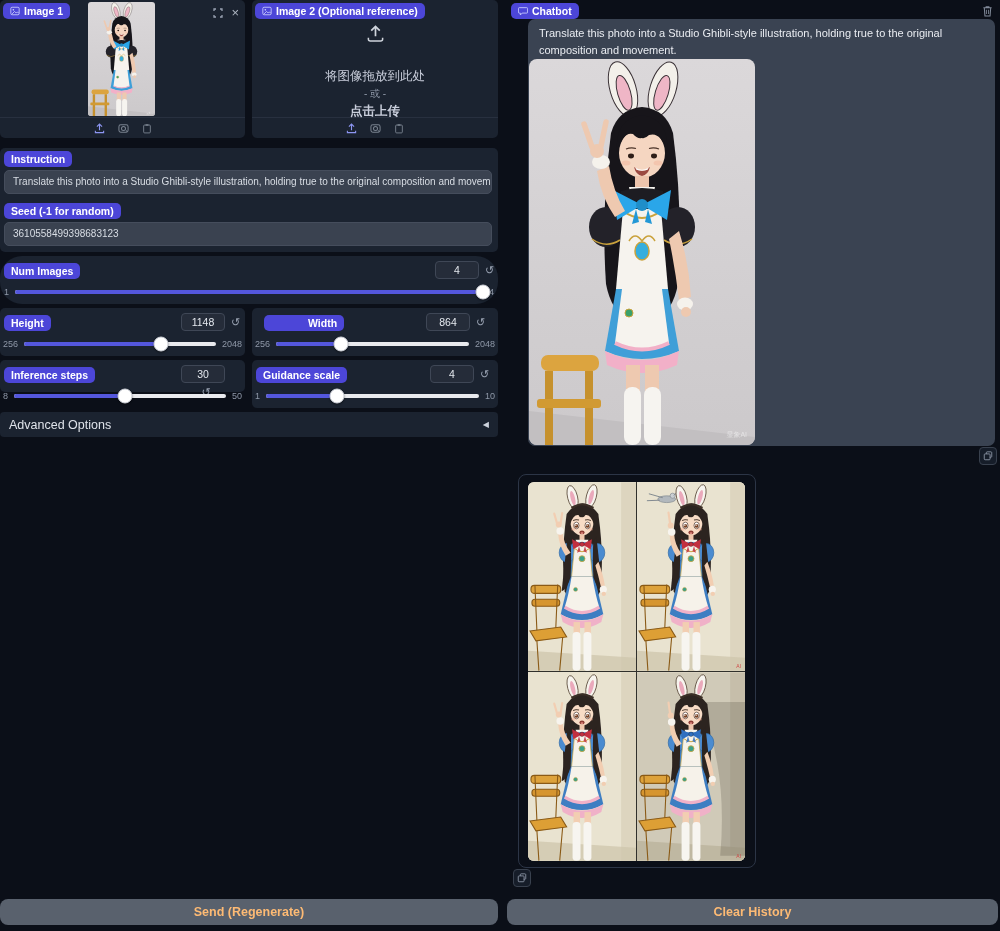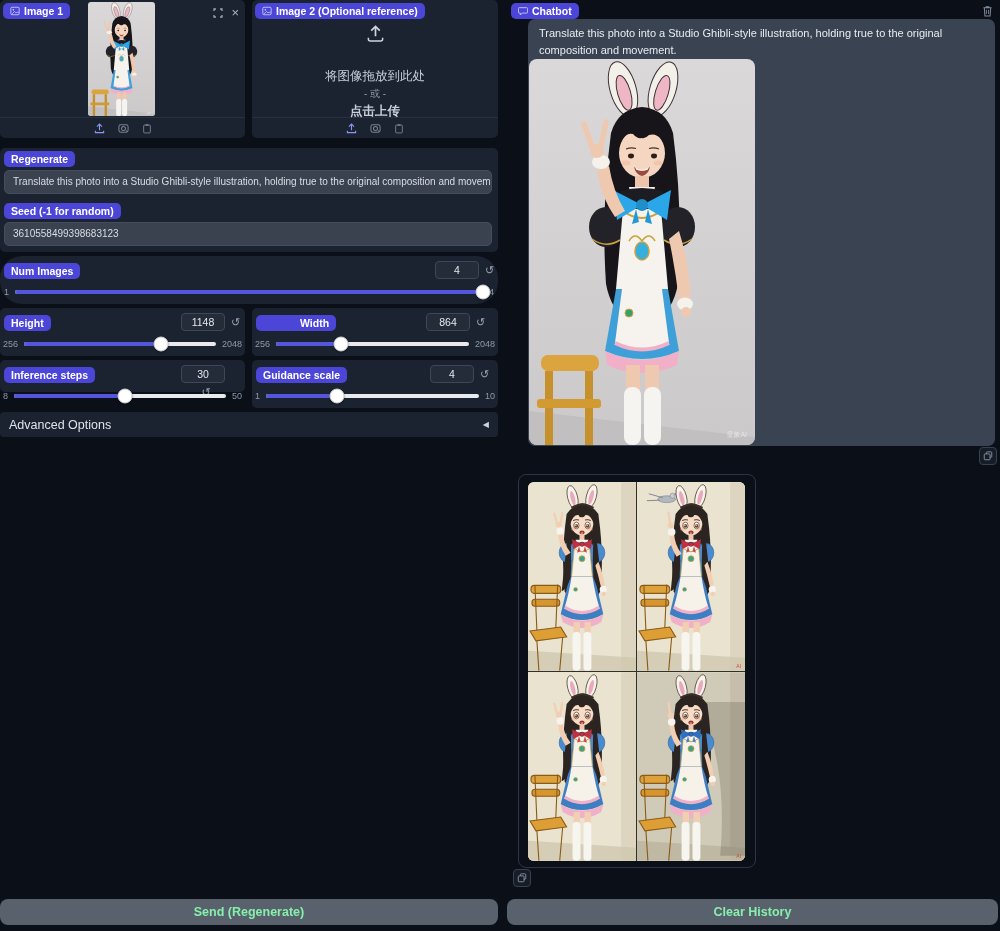--- a/index.html
+++ b/index.html
@@ -14,21 +14,21 @@
   .numwrap{position:absolute;display:flex;align-items:center;height:18px;}
   .numbox{width:44px;height:18px;background:#252c39;border:1px solid #3f4756;border-radius:4px;
     color:#e4e8ee;font-size:10.5px;text-align:center;line-height:17px;box-sizing:border-box;}
   .resetbtn{margin-left:6px;color:#97a0b0;font-size:11px;line-height:18px;cursor:pointer;}
   .srow{position:absolute;display:flex;align-items:center;gap:6px;height:14px;}
   .slbl{font-size:9px;color:#8f98a8;flex:0 0 auto;}
   .track{position:relative;flex:1;height:4px;border-radius:2px;background:#e9eaee;}
   .fill{position:absolute;left:0;top:0;height:100%;border-radius:2px;background:#5457dd;}
   .thumb{position:absolute;top:50%;width:13px;height:13px;border-radius:50%;background:#fff;
     border:1px solid #cfd2da;transform:translate(-50%,-50%);box-shadow:0 1px 2px rgba(0,0,0,.45);}
-  .btn{position:absolute;height:26px;background:#59616d;border:none;border-radius:8px;color:#86efac;
+  .btn{position:absolute;height:26px;background:#59616d;border:none;border-radius:8px;color:#fdba74;
     font-weight:bold;font-size:12.5px;font-family:inherit;display:flex;align-items:center;justify-content:center;cursor:pointer;}
   .copybox{position:absolute;width:16px;height:16px;border:1px solid #39414e;border-radius:4px;background:#161d29;
     color:#8a93a3;display:flex;align-items:center;justify-content:center;cursor:pointer;}
   .toolbar{position:absolute;left:0;right:0;bottom:0;height:20px;border-top:1px solid rgba(140,150,170,.12);
     display:flex;align-items:center;justify-content:center;gap:13px;color:#79828f;}
   .tbicon{display:inline-flex;cursor:pointer;}
   .tbicon.active{color:#8d96f2;}
   .cornerbtns{position:absolute;right:6px;top:4px;display:flex;gap:8px;align-items:center;color:#9aa3b2;}
   #user-bubble{position:absolute;left:528px;top:19px;width:467px;height:427px;background:#3a4352;border-radius:7px;}
   .bubble-text{position:absolute;left:11px;top:6px;right:10px;font-size:11px;line-height:17px;color:#e9ecf1;}
@@ -191,21 +191,21 @@
           <svg viewBox="0 0 12 12" width="10" height="11">
             <rect x="2" y="1.8" width="8" height="9.5" rx="1.2" stroke="currentColor" fill="none" stroke-width="1.1"></rect>
             <rect x="4.2" y="0.8" width="3.6" height="2" rx=".6" fill="currentColor"></rect>
           </svg>
         </span>
     </div>
   </section>
 
   <section class="panel" style="left:0;top:148px;width:498px;height:104px;">
     <div class="badge abs" style="left:4px;top:3px;">
-      <span>Regenerate</span>
+      <span>Instruction</span>
     </div>
     <div class="input" style="left:4px;top:22px;width:488px;">Translate this photo into a Studio Ghibli-style illustration, holding true to the original composition and movement.</div>
     <div class="badge abs" style="left:4px;top:55px;">
       <span>Seed (-1 for random)</span>
     </div>
     <div class="input" style="left:4px;top:74px;width:488px;">3610558499398683123</div>
   </section>
 
   <section class="panel" style="left:0;top:256px;width:498px;height:48px;border-radius:22px;">
     <div class="badge abs" style="left:4px;top:7px;">
@@ -237,21 +237,21 @@
       <span class="slbl">256</span>
       <div class="track">
           <div class="fill" style="width: 71.4286%;"></div>
           <div class="thumb" style="left: 71.4286%;"></div>
         </div>
       <span class="slbl">2048</span>
     </div>
   </section>
 
   <section class="panel" style="left:252px;top:308px;width:246px;height:48px;">
-    <div class="badge abs" style="left:4px;top:7px;padding-left:44px;">
+    <div class="badge abs" style="left:12px;top:7px;padding-left:44px;">
       <span>Width</span>
     </div>
     <div class="numwrap" style="left:174px;top:5px;">
       <div class="numbox">864</div>
       <span class="resetbtn">↺</span>
     </div>
     <div class="srow" style="left:3px;top:29px;width:240px;">
       <span class="slbl">256</span>
       <div class="track">
           <div class="fill" style="width: 33.9286%;"></div>

